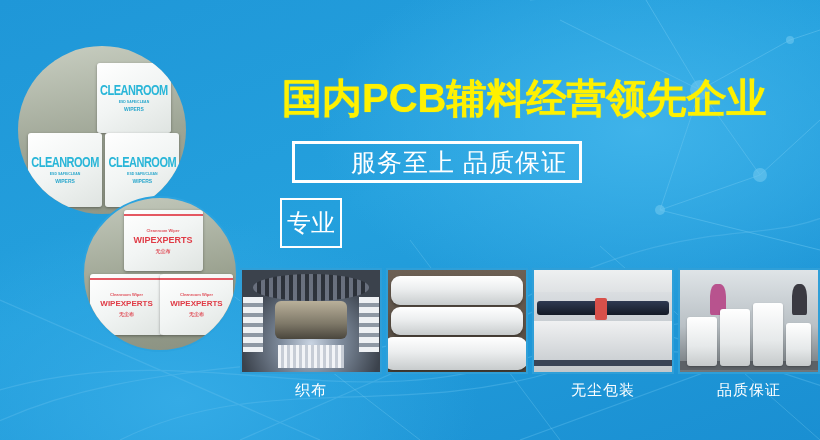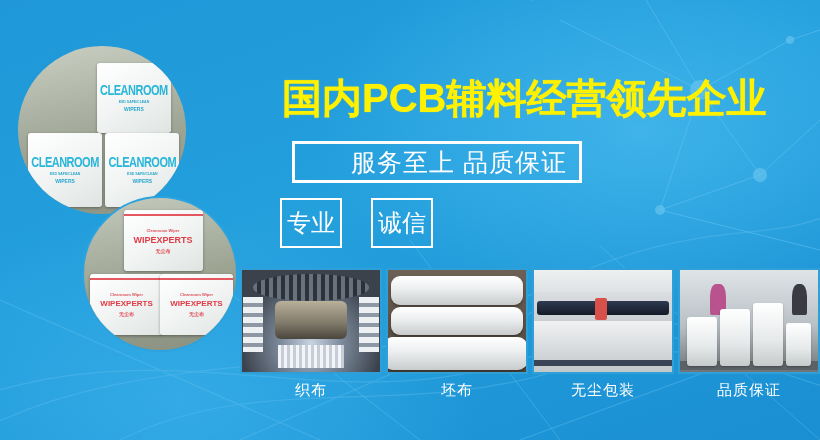--- a/index.html
+++ b/index.html
@@ -309,23 +309,20 @@
   <div id="headline">国内PCB辅料经营领先企业</div>
 
   <div id="subtitle-box">
     <span id="subtitle-text">服务至上 品质保证</span>
   </div>
 
   <div id="tags">
     <div class="tag">
       <span>专业</span>
     </div>
-    <div class="tag">
-      <span>诚信</span>
-    </div>
   </div>
 
   <div id="thumbs">
 
     <div class="thumb-cell">
       <div class="thumb-img" id="img-weave">
         <div class="spools-l"></div>
         <div class="spools-r"></div>
         <div class="ring"></div>
         <div class="drum"></div>
@@ -333,21 +330,20 @@
       </div>
       <div class="thumb-cap">织布</div>
     </div>
 
     <div class="thumb-cell">
       <div class="thumb-img" id="img-greige">
         <div class="roll r1"></div>
         <div class="roll r2"></div>
         <div class="roll r3"></div>
       </div>
-      <div class="thumb-cap">坯布</div>
     </div>
 
     <div class="thumb-cell">
       <div class="thumb-img" id="img-laser">
         <div class="topbar"></div>
         <div class="bed"></div>
         <div class="gantry"></div>
         <div class="head"></div>
         <div class="rail"></div>
       </div>

